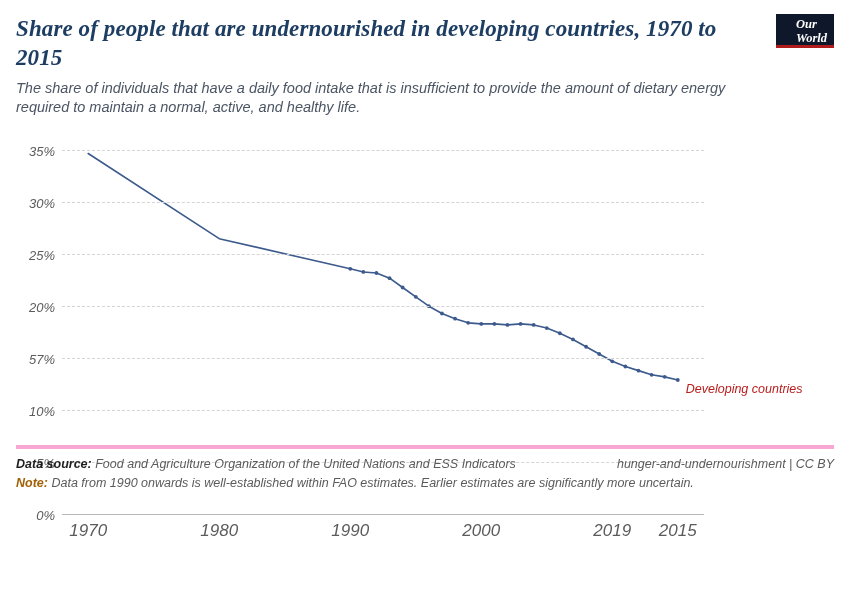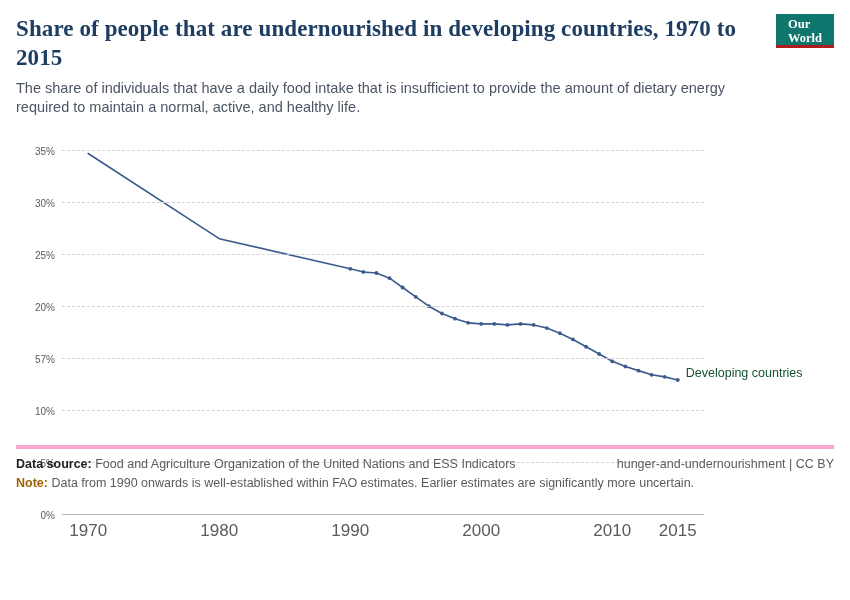--- a/index.html
+++ b/index.html
@@ -13,20 +13,21 @@
     font-family: "Liberation Sans", sans-serif;
     color: #1d3d63;
     overflow: hidden;
   }
   .page {
     position: relative;
     width: 850px;
     height: 508px;
     box-sizing: border-box;
     padding: 14px 16px 0 16px;
+    font-style: italic;
   }
   
   .header {
     position: relative;
     padding-right: 80px;
   }
   .chart-title {
     font-family: "Liberation Serif", serif;
     font-size: 23px;
     font-weight: bold;
@@ -41,27 +42,27 @@
     color: #4b5563;
     margin: 0;
     max-width: 820px;
   }
   .owid-logo {
     position: absolute;
     top: 0;
     right: 0;
     width: 58px;
     height: 34px;
-    background: #0f766e;
+    background: #0f172a;
     color: #ffffff;
     font-family: "Liberation Serif", serif;
     font-weight: bold;
     font-size: 12.5px;
     line-height: 1.15;
-    padding: 3px 5px 0 12px;
+    padding: 3px 5px 0 20px;
     box-sizing: border-box;
     border-bottom: 3px solid #b01b1b;
   }
   .owid-logo span {
     display: block;
   }
   
   .plot-wrap {
     position: relative;
     margin-top: 14px;
@@ -83,21 +84,21 @@
     border-top: 1px dashed #d4d4d4;
   }
   .gridline.zero {
     border-top: 1px solid #b8b8b8;
   }
   .y-tick {
     position: absolute;
     right: 100%;
     margin-right: 7px;
     transform: translateY(-50%);
-    font-size: 10px;
+    font-size: 13px;
     color: #5b5b5b;
     white-space: nowrap;
     margin-left: 21px;
   }
   .x-tick {
     position: absolute;
     top: 100%;
     margin-top: 7px;
     transform: translateX(-50%);
     font-size: 17px;
@@ -220,23 +221,23 @@
         <div class="gridline" style="top: 62.3333px;">
           <div class="y-tick">30%</div>
         </div>
         <div class="gridline" style="top: 10.3889px;">
           <div class="y-tick">35%</div>
         </div>
         <div class="x-tick" style="left: 26.2041px;">1970</div>
         <div class="x-tick" style="left: 157.224px;">1980</div>
         <div class="x-tick" style="left: 288.245px;">1990</div>
         <div class="x-tick" style="left: 419.265px;">2000</div>
-        <div class="x-tick" style="left: 550.286px;">2010</div>
+        <div class="x-tick" style="left: 550.286px;">2019</div>
         <div class="x-tick" style="left: 615.796px;">2015</div>
-        <div class="series-label" style="left: 623.796px; top: 233px; color: #14532d;">Developing countries</div>
+        <div class="series-label" style="left: 623.796px; top: 249px; color: #b91c1c;">Developing countries</div>
       </div>
   </div>
 
   <div class="footer">
     <div class="footer-row">
       <div class="footer-left">
         <b>Data source:</b>
         <span>Food and Agriculture Organization of the United Nations and ESS Indicators</span>
       </div>
       <div class="footer-right">hunger-and-undernourishment | CC BY</div>

